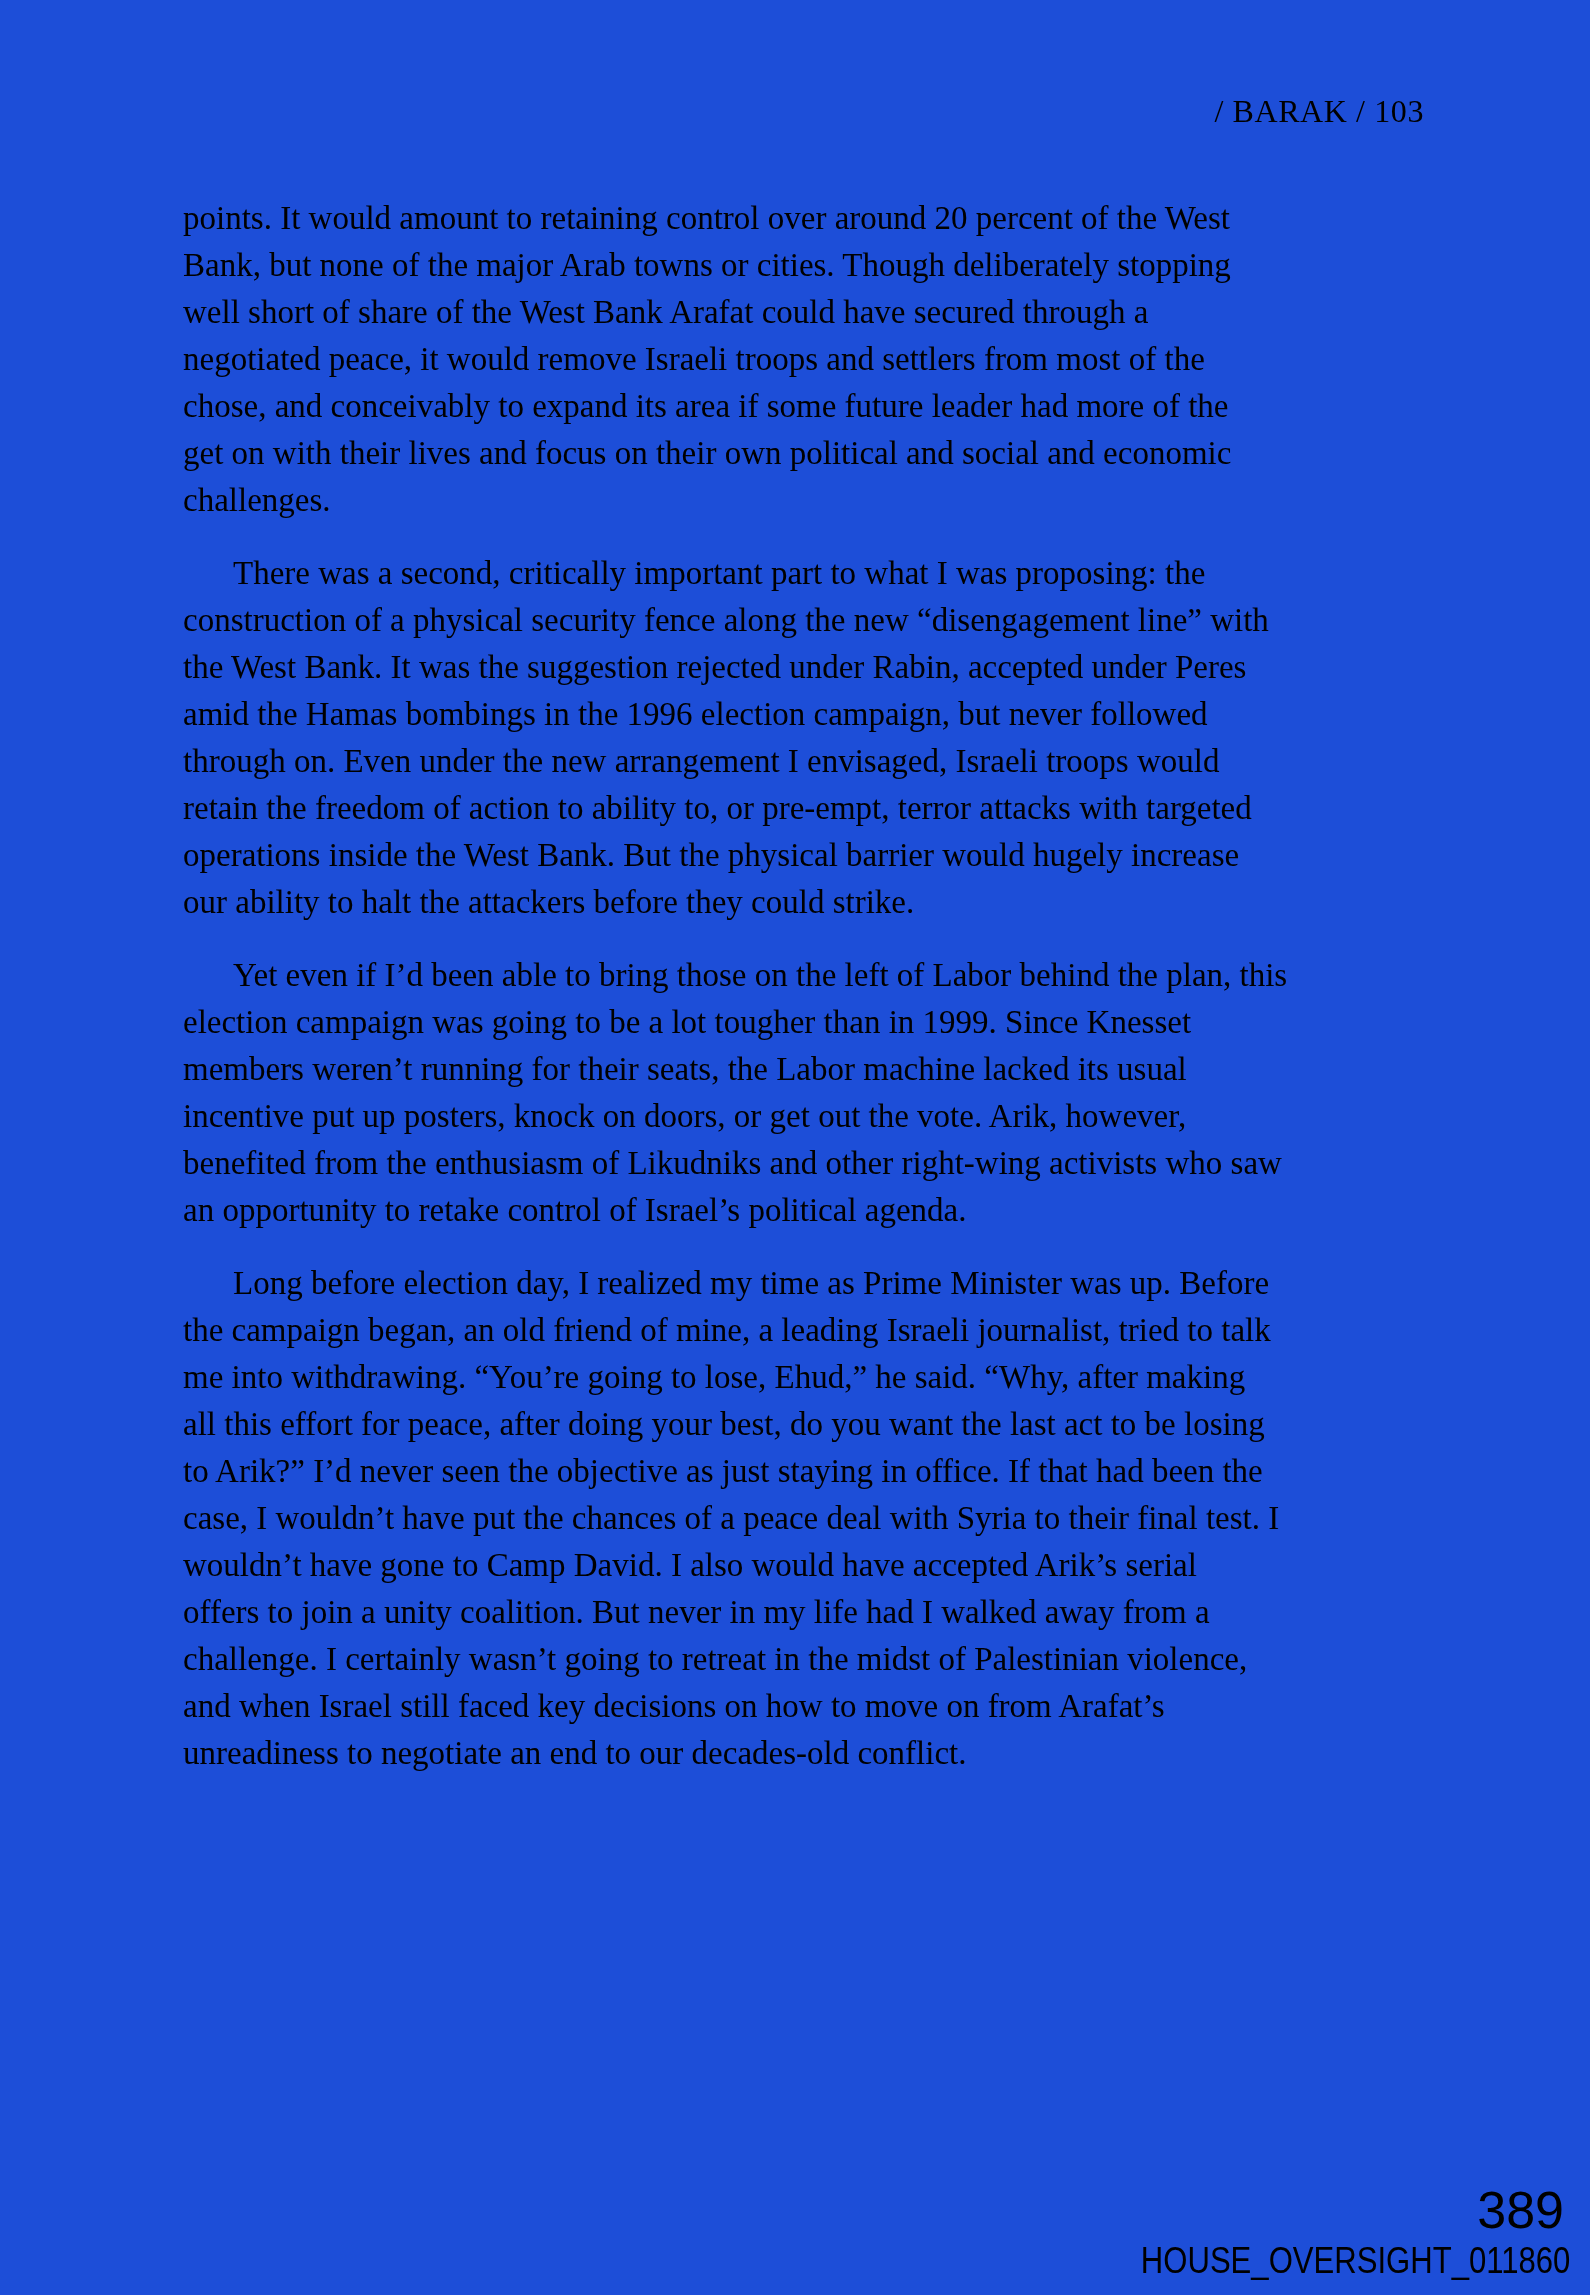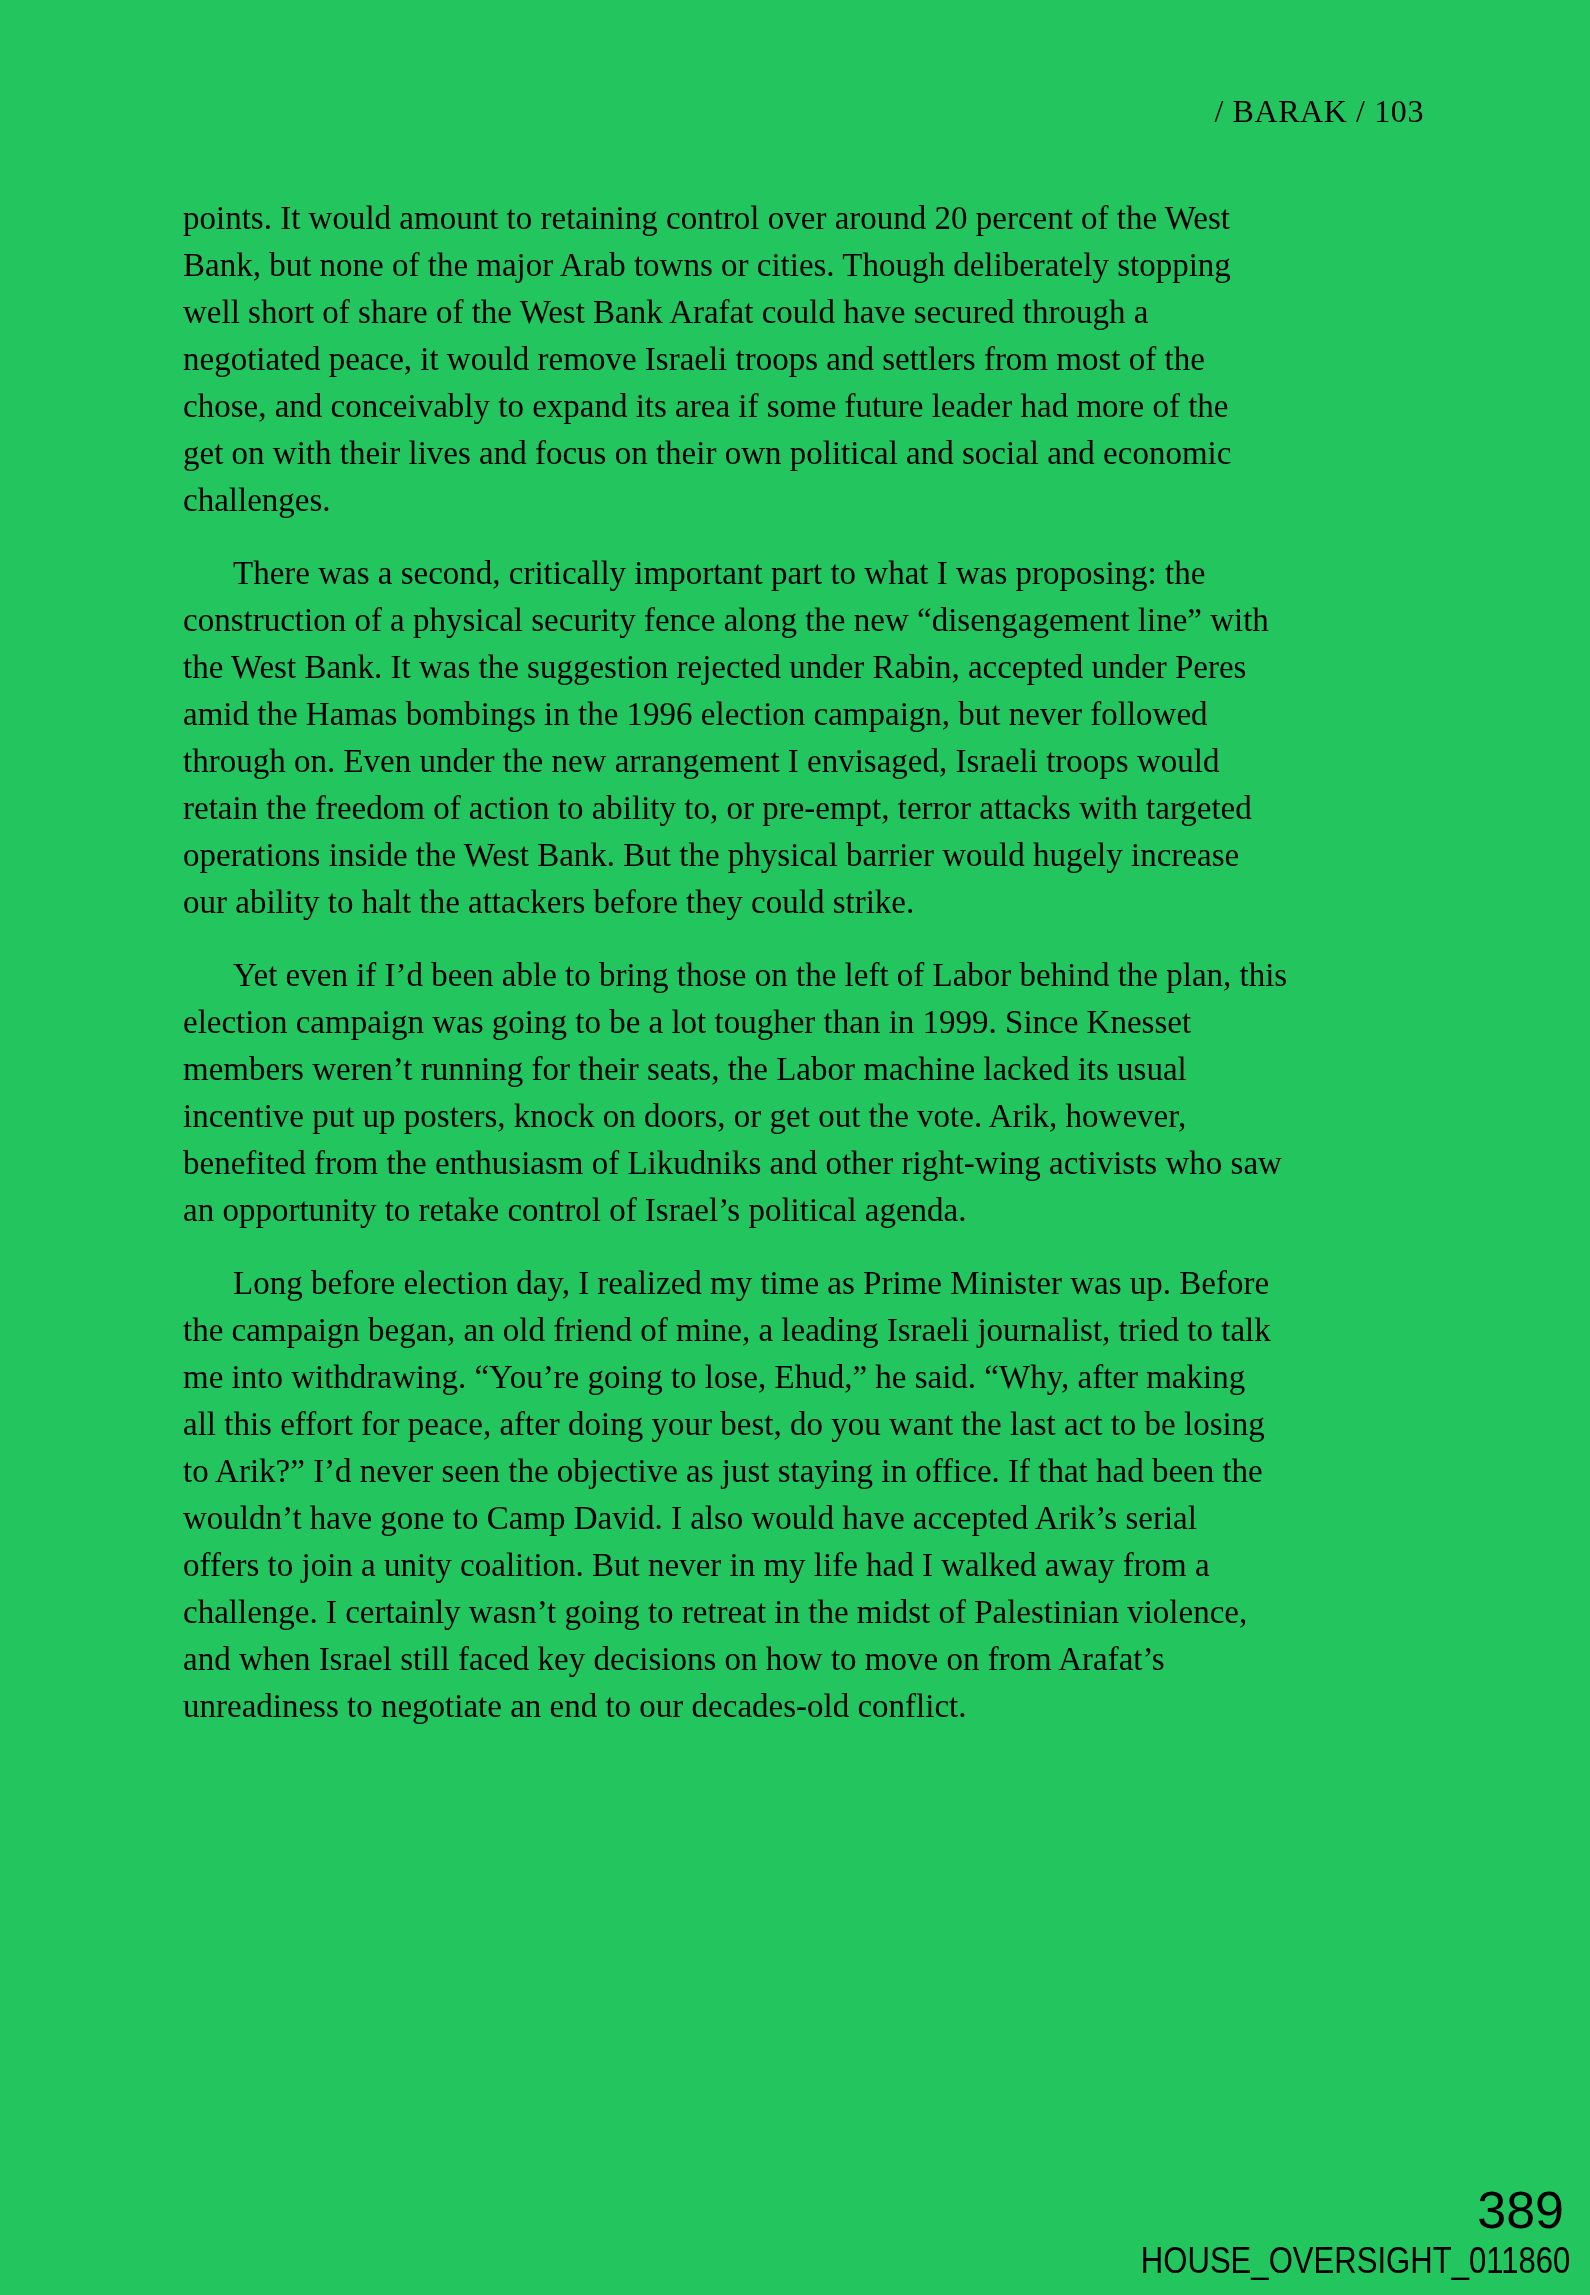--- a/index.html
+++ b/index.html
@@ -4,21 +4,21 @@
 <style>
   html, body {
     margin: 0;
     padding: 0;
     background: #ffffff;
   }
   .page {
     position: relative;
     width: 1591px;
     height: 2295px;
-    background: #22c55e;
+    background: #1d4ed8;
     color: #000000;
     overflow: hidden;
   }
   .running-header {
     position: absolute;
     top: 95px;
     right: 167px;
     font-family: "Liberation Serif", serif;
     font-size: 32px;
     line-height: 1;
@@ -104,20 +104,21 @@
         <div class="line">incentive put up posters, knock on doors, or get out the vote. Arik, however,</div>
         <div class="line">benefited from the enthusiasm of Likudniks and other right-wing activists who saw</div>
         <div class="line">an opportunity to retake control of Israel’s political agenda.</div>
       </div>
       <div class="para indent">
         <div class="line">Long before election day, I realized my time as Prime Minister was up. Before</div>
         <div class="line">the campaign began, an old friend of mine, a leading Israeli journalist, tried to talk</div>
         <div class="line">me into withdrawing. “You’re going to lose, Ehud,” he said. “Why, after making</div>
         <div class="line">all this effort for peace, after doing your best, do you want the last act to be losing</div>
         <div class="line">to Arik?” I’d never seen the objective as just staying in office. If that had been the</div>
+        <div class="line">case, I wouldn’t have put the chances of a peace deal with Syria to their final test. I</div>
         <div class="line">wouldn’t have gone to Camp David. I also would have accepted Arik’s serial</div>
         <div class="line">offers to join a unity coalition. But never in my life had I walked away from a</div>
         <div class="line">challenge. I certainly wasn’t going to retreat in the midst of Palestinian violence,</div>
         <div class="line">and when Israel still faced key decisions on how to move on from Arafat’s</div>
         <div class="line">unreadiness to negotiate an end to our decades-old conflict.</div>
       </div>
     </div>
 
   <div class="page-number">389</div>
 

